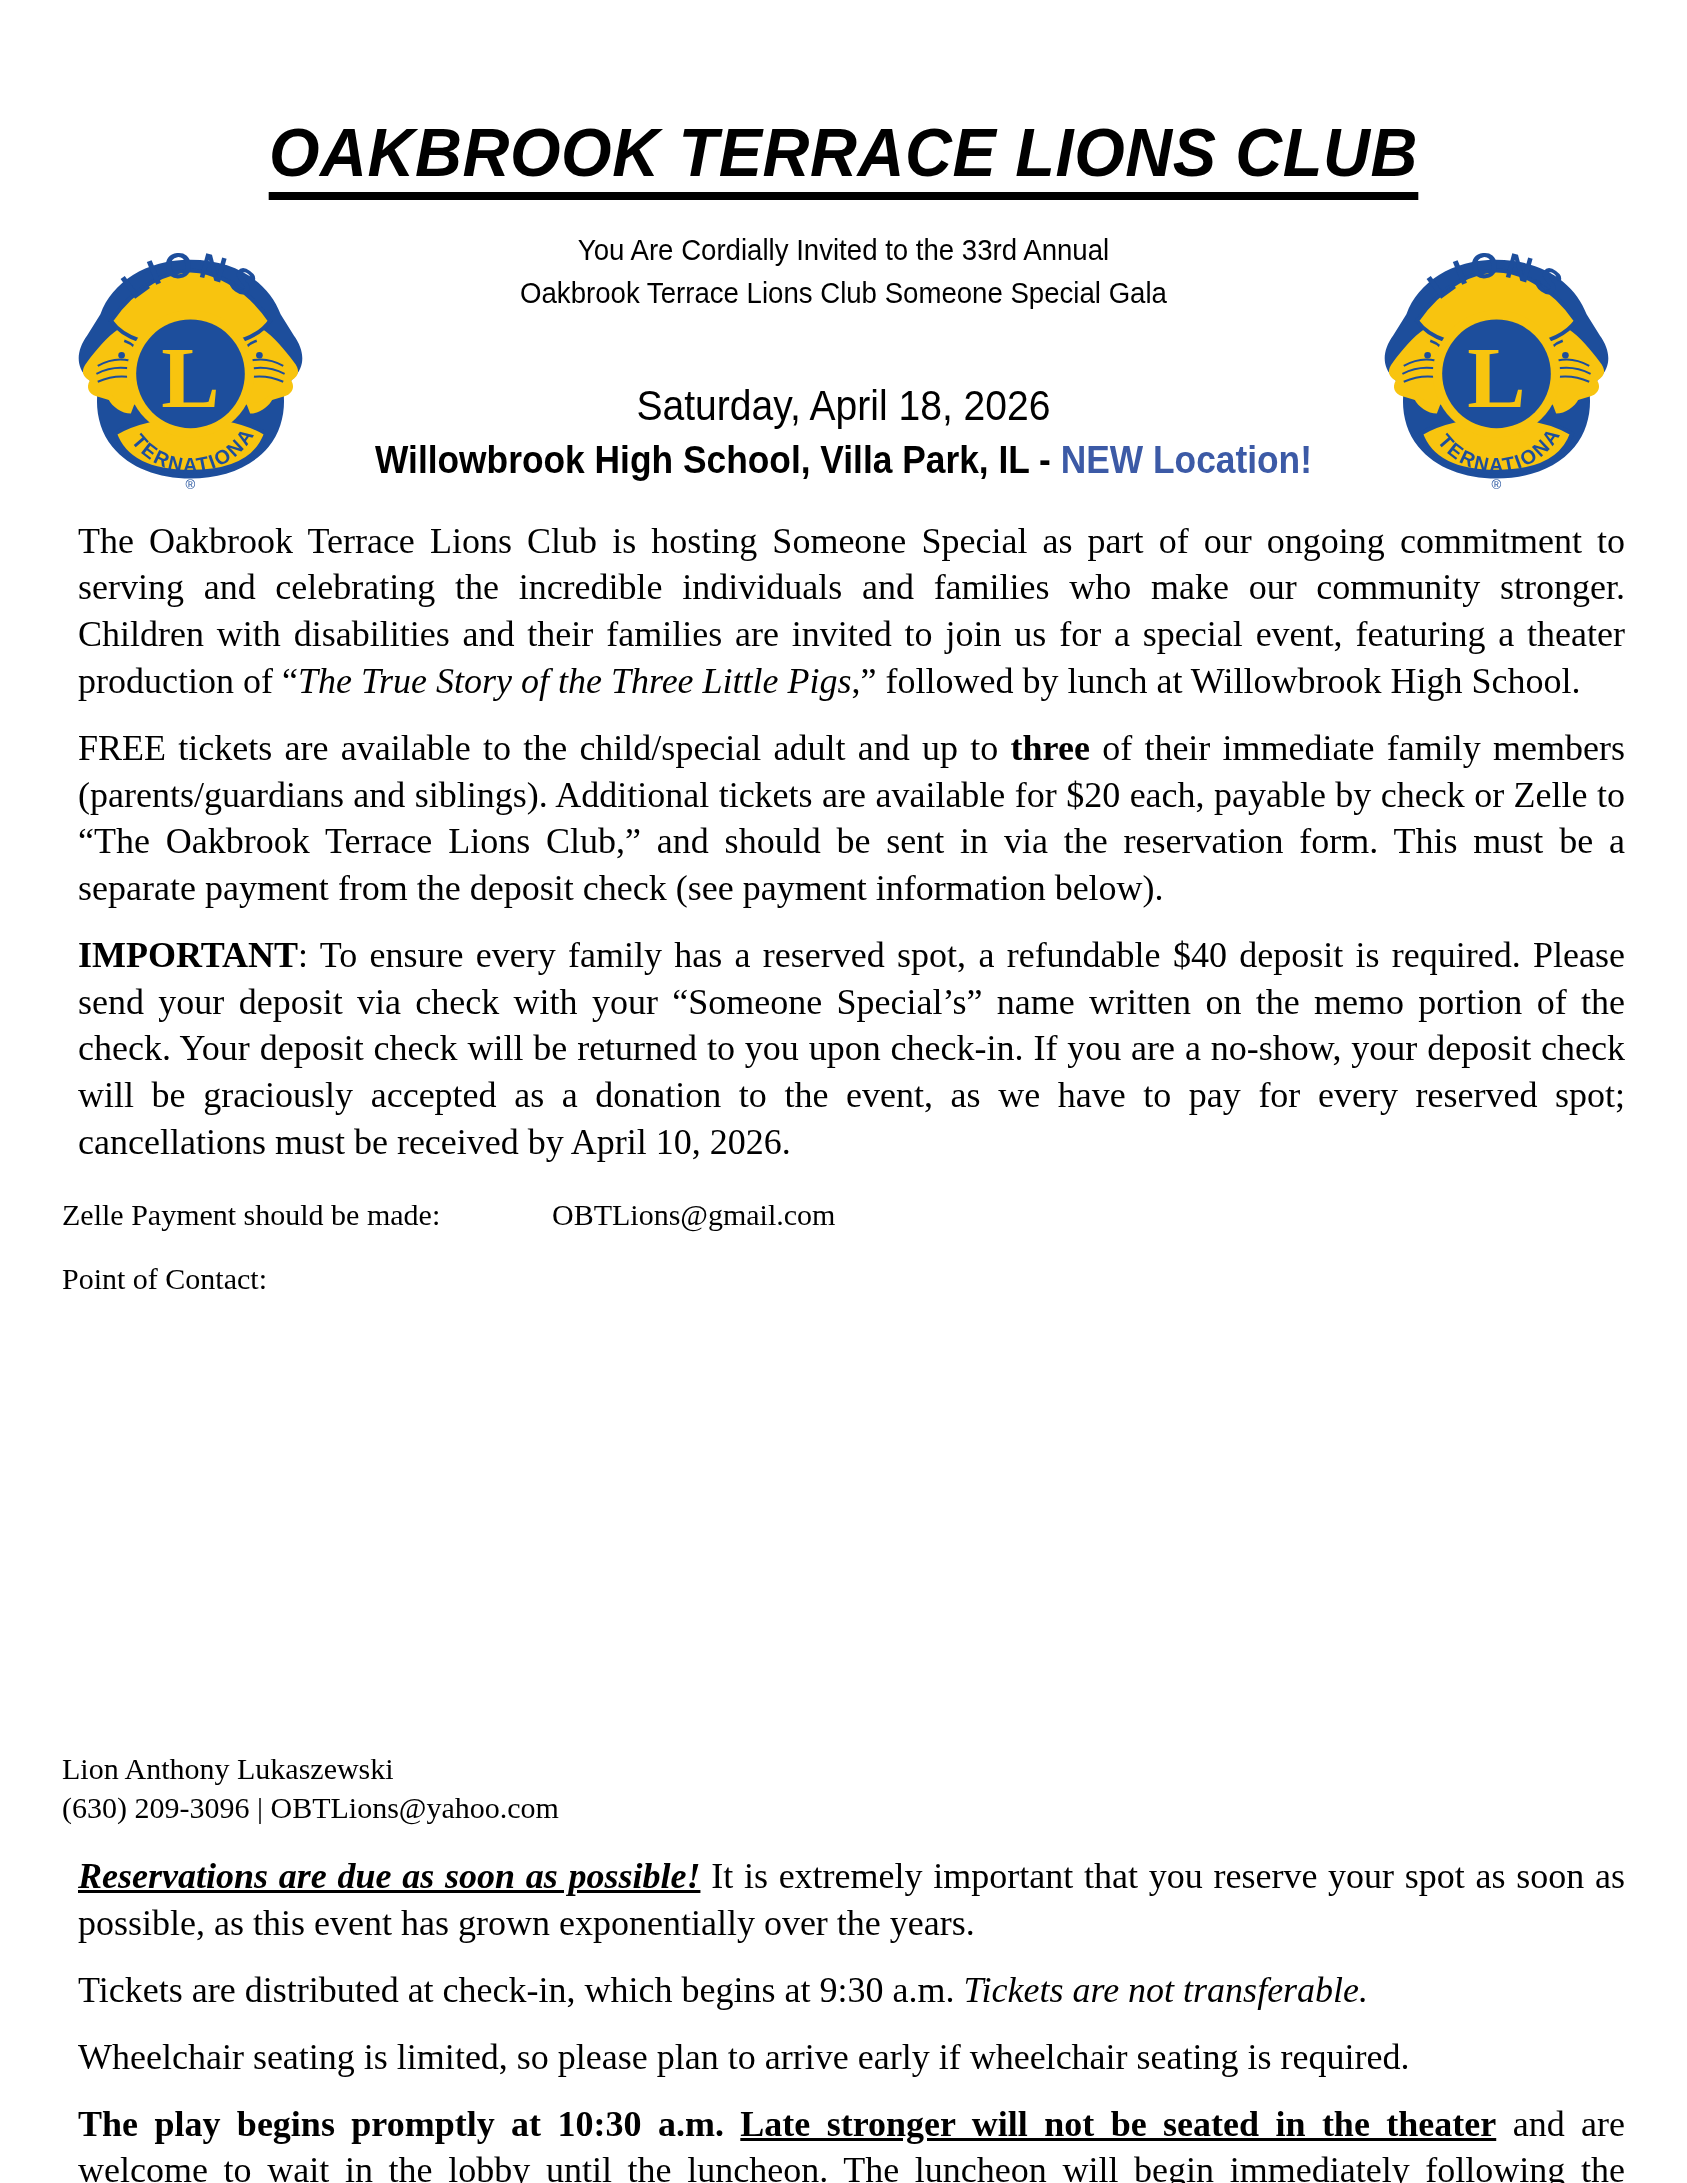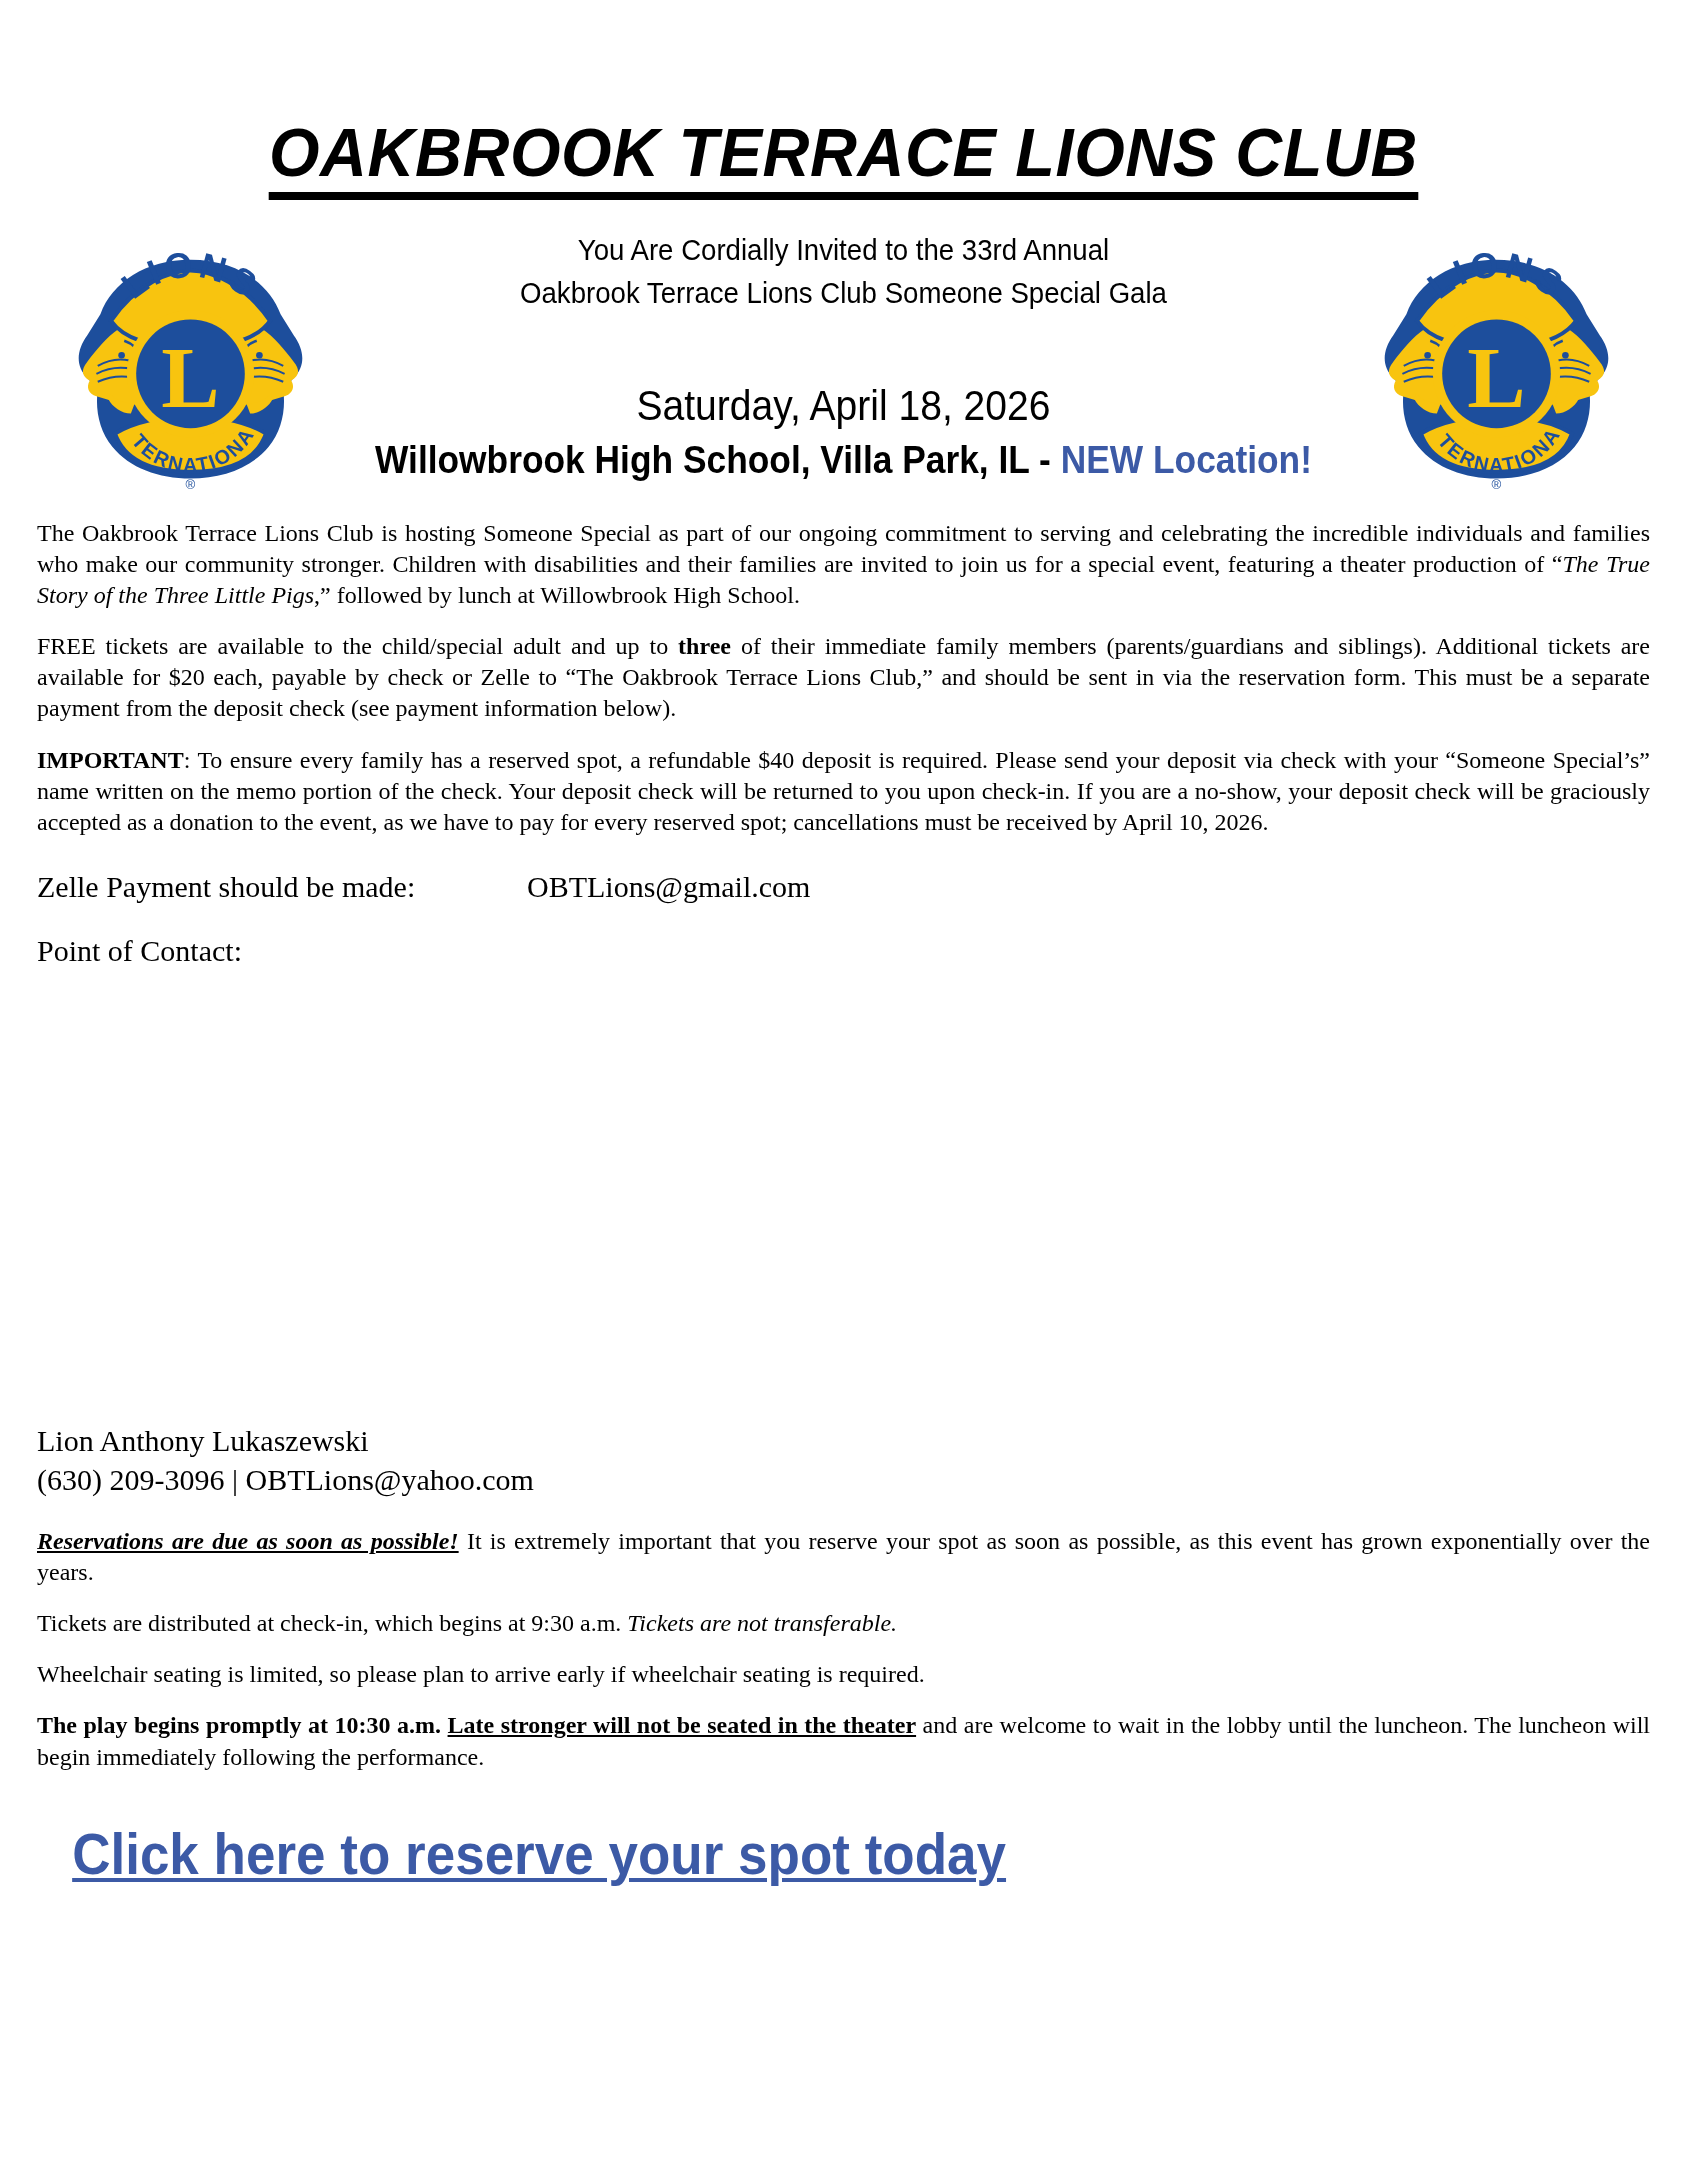--- a/index.html
+++ b/index.html
@@ -14,21 +14,21 @@
     font-family: "Liberation Serif", "DejaVu Serif", serif;
     color: #000000;
     -webkit-font-smoothing: antialiased;
   }
 
   .page {
     position: relative;
     width: 1687px;
     height: 2183px;
     box-sizing: border-box;
-    padding: 0 37px;
+    padding: 0 62px;
     background: #ffffff;
     overflow: hidden;
   }
 
   
   .doc-title {
     text-align: center;
     font-family: "Liberation Sans", "DejaVu Sans", sans-serif;
     font-weight: bold;
     font-style: italic;
@@ -89,23 +89,23 @@
     transform-origin: center;
     white-space: nowrap;
   }
   .event-place .newloc { color: #3c5aa6; }
 
   
   .body-wrap {
     margin-top: 36px;
   }
   p.body {
-    font-size: 24px;
+    font-size: 36px;
     line-height: 1.30;
-    margin: 0 0 20px 0;
+    margin: 0 0 20px 16px;
     text-align: left;
   }
   p.body.justify { text-align: justify; }
   p.body:last-child { margin-bottom: 0; }
 
   .b  { font-weight: bold; }
   .i  { font-style: italic; }
   .biu {
     font-weight: bold;
     font-style: italic;

